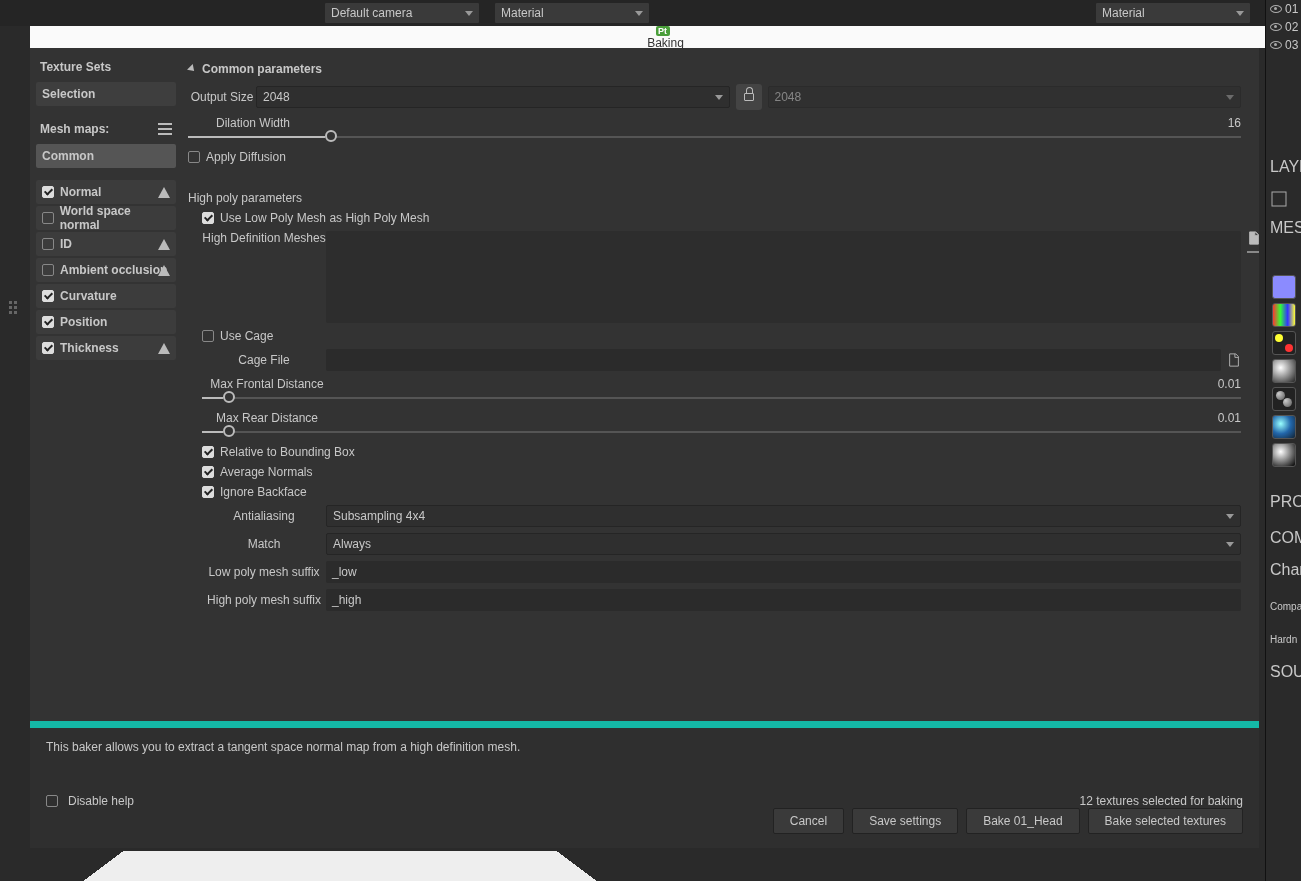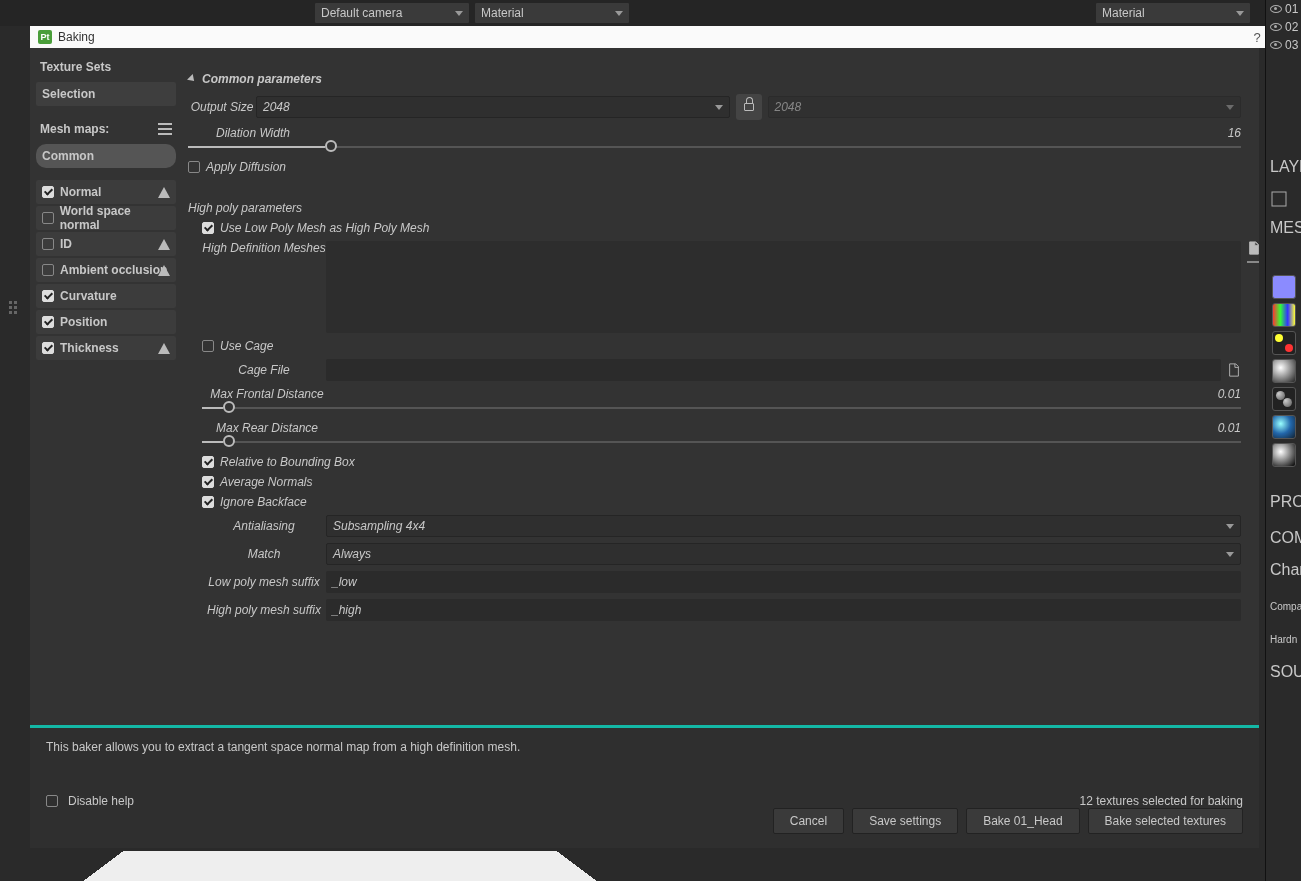--- a/index.html
+++ b/index.html
@@ -1,55 +1,55 @@
 <!DOCTYPE html>
 <html><head>
 <meta charset="utf-8">
 <style>
 * { box-sizing: border-box; margin: 0; padding: 0; font-family: -apple-system, "Segoe UI", Arial, sans-serif; font-size: 12px; color: #c8c8c8; }
 body { background: #2a2a2a; overflow: hidden; width: 1301px; height: 881px; position: relative; }
 
 
 .top-bar { height: 26px; background: #252525; display: flex; align-items: center; padding: 0 4px; }
-.top-bar .combo { margin-left: 4px; }
+.top-bar .combo { margin-left: 14px; }
 
 .combo { background: #3a3a3a; border: 1px solid #252525; height: 22px; display: flex; align-items: center; justify-content: space-between; padding: 0 6px; border-radius: 2px; }
 .combo.dark { background: #2f2f2f; }
 .chev { width: 0; height: 0; border-left: 4px solid transparent; border-right: 4px solid transparent; border-top: 5px solid #999; margin-left: 8px; }
 
 
-.dlg-title { position: absolute; top: 26px; left: 30px; right: 0; height: 22px; background: #fafafa; display: flex; align-items: center; padding: 0 8px; }
+.dlg-title { position: absolute; top: 26px; left: 30px; right: 0; height: 22px; background: #fafafa; display: flex; align-items: center; padding: 0 8px; flex-direction: column; }
 .dlg-title .pt { width: 14px; height: 14px; background: #4a9e3a; border-radius: 2px; font-size: 9px; font-weight: bold; color: #fff; display: flex; align-items: center; justify-content: center; margin-right: 6px; }
 .dlg-title .ttxt { color: #333; font-size: 12px; flex: 1; }
 .dlg-title .ticon { color: #555; width: 24px; text-align: center; cursor: pointer; font-size: 13px; }
 
 
 .dlg { position: absolute; top: 48px; left: 30px; right: 42px; height: 800px; background: #333333; display: flex; flex-direction: column; }
 
 
 .dlg-body { display: flex; flex: 1; min-height: 0; }
 
 
 .side { width: 152px; background: #333333; padding: 6px 0; }
 .side-hdr { padding: 6px 10px; font-weight: bold; display: flex; justify-content: space-between; align-items: center; }
 .side-row { margin: 2px 6px; height: 24px; background: #3e3e3e; border-radius: 2px; display: flex; align-items: center; padding: 0 6px; position: relative; font-weight: bold; }
-.side-row.hl { background: #555; border-radius: 10px; }
+.side-row.hl { background: #555; }
 .side-row.list { background: #3c3c3c; }
 .chk { width: 12px; height: 12px; border: 1px solid #888; margin-right: 6px; display: inline-flex; align-items: center; justify-content: center; border-radius: 2px; }
 .chk.on { background: #ddd; border-color: #ddd; }
 .chk.on::after { content: ""; width: 3px; height: 6px; border: solid #222; border-width: 0 2px 2px 0; transform: rotate(45deg); margin-top: -2px; }
 .warn { position: absolute; right: 6px; width: 0; height: 0; border-left: 6px solid transparent; border-right: 6px solid transparent; border-bottom: 11px solid #bbb; }
 .side-sep { height: 8px; }
 .menu-icon { display: inline-block; width: 14px; height: 12px; position: relative; }
 .menu-icon::before, .menu-icon::after { content:""; position:absolute; left:0; right:0; height:2px; background:#bbb; }
 .menu-icon::before { top:0; box-shadow: 0 5px 0 #bbb; }
 .menu-icon::after { bottom:0; }
 
 
-.params { flex: 1; background: #333333; padding: 18px 18px 8px 6px; overflow: hidden; position: relative; font-style: italic; }
+.params { flex: 1; background: #333333; padding: 8px 18px 8px 6px; overflow: hidden; position: relative; }
 .sect-title { display: flex; align-items: center; font-weight: bold; margin: 6px 0 8px 0; }
 .sect-title .tri { width: 0; height: 0; border-left: 4px solid transparent; border-right: 4px solid transparent; border-top: 6px solid #bbb; transform: rotate(-45deg); margin-right: 6px; }
 .row { display: flex; align-items: center; margin: 6px 0; }
 .row .lbl { width: 130px; text-align: center; }
 .row .val { flex: 1; }
 .row .valnum { margin-left: auto; }
 .sq-btn { width: 26px; height: 26px; background: #444; margin-left: 6px; display: flex; align-items: center; justify-content: center; border-radius: 3px; }
 .lock { width: 10px; height: 8px; border: 1.5px solid #bbb; border-radius: 1px; position: relative; }
 .lock::before { content:""; position:absolute; top:-7px; left:1px; width:5px; height:6px; border:1.5px solid #bbb; border-bottom:none; border-radius: 4px 4px 0 0; }
 
@@ -60,21 +60,21 @@
 
 .sub-hdr { margin: 27px 0 6px 0; }
 .indent-block { margin-left: 14px; }
 .big-input { background: #2d2d2d; height: 92px; border-radius: 2px; position: relative; }
 .file-icon { position: absolute; right: -20px; top: 0; width: 14px; height: 14px; color:#bbb; }
 .minus-icon { position: absolute; right: -20px; top: 20px; width: 14px; height: 2px; background: #888; }
 
 .txt-input { background: #2b2b2b; height: 22px; border-radius: 2px; padding: 0 6px; display:flex; align-items:center; }
 
 
-.dlg-bottom { border-top: 3px solid #14b8a6; padding: 12px 16px 14px 16px; background: #2f2f2f; }
+.dlg-bottom { border-top: 7px solid #14b8a6; padding: 12px 16px 14px 16px; background: #2f2f2f; }
 .help-txt { margin-bottom: 40px; }
 .bottom-row { display:flex; align-items:center; }
 .btn { background: #3a3a3a; border: 1px solid #222; height: 26px; padding: 0 16px; display: flex; align-items: center; border-radius: 2px; margin-left: 8px; }
 
 
 .rstrip { position: absolute; top: 0; right: 0; width: 36px; bottom: 0; background: #2a2a2a; border-left: 1px solid #111; }
 .rstrip .eye-row { height: 18px; display:flex; align-items:center; padding-left:4px; font-size:10px; color:#aaa; }
 .rstrip .lbl-s { font-weight:normal; padding:4px; font-size:16px; }
 .rswatch { width:24px; height:24px; margin:4px auto; border-radius:3px; border:1px solid #555; position:relative; overflow:hidden; }
 .eye { width:12px; height:8px; border:1px solid #aaa; border-radius:50%; margin-right:3px; position:relative; }

